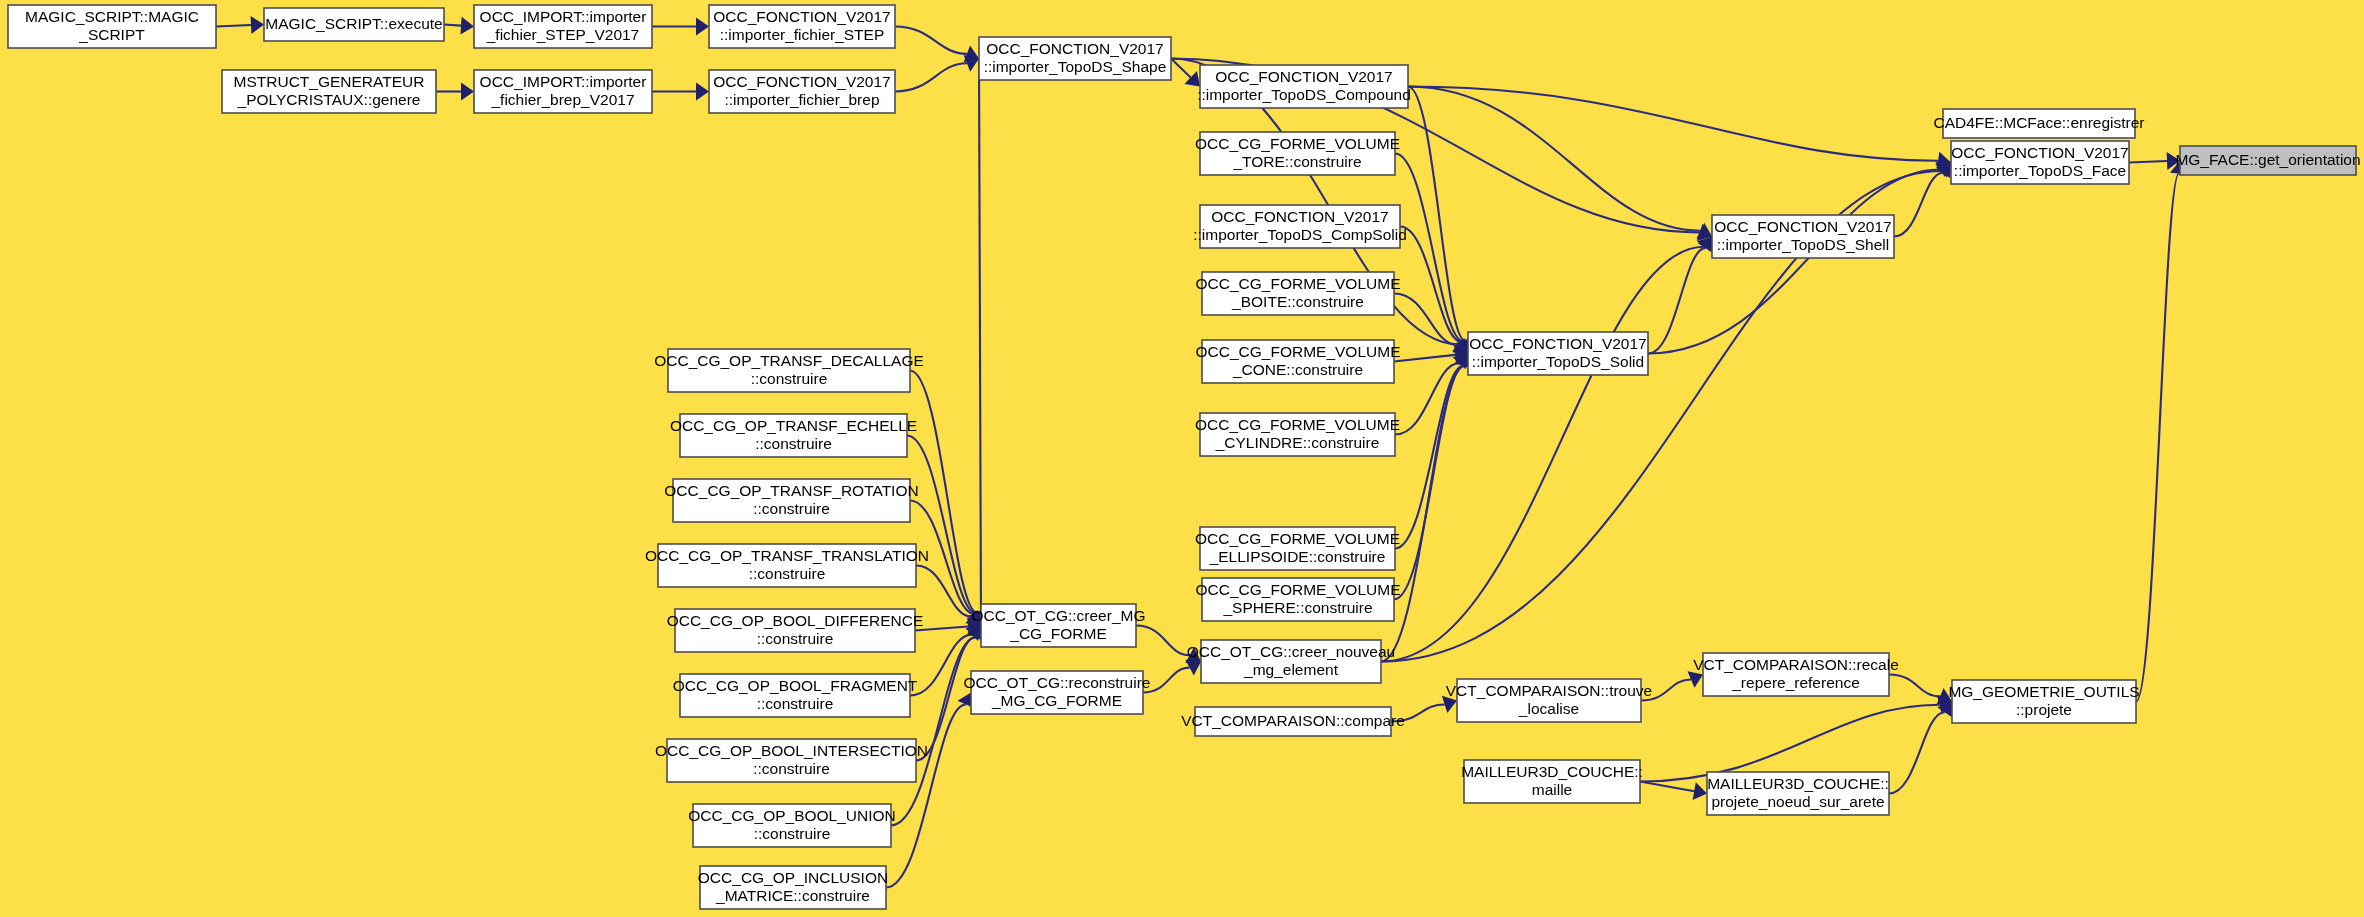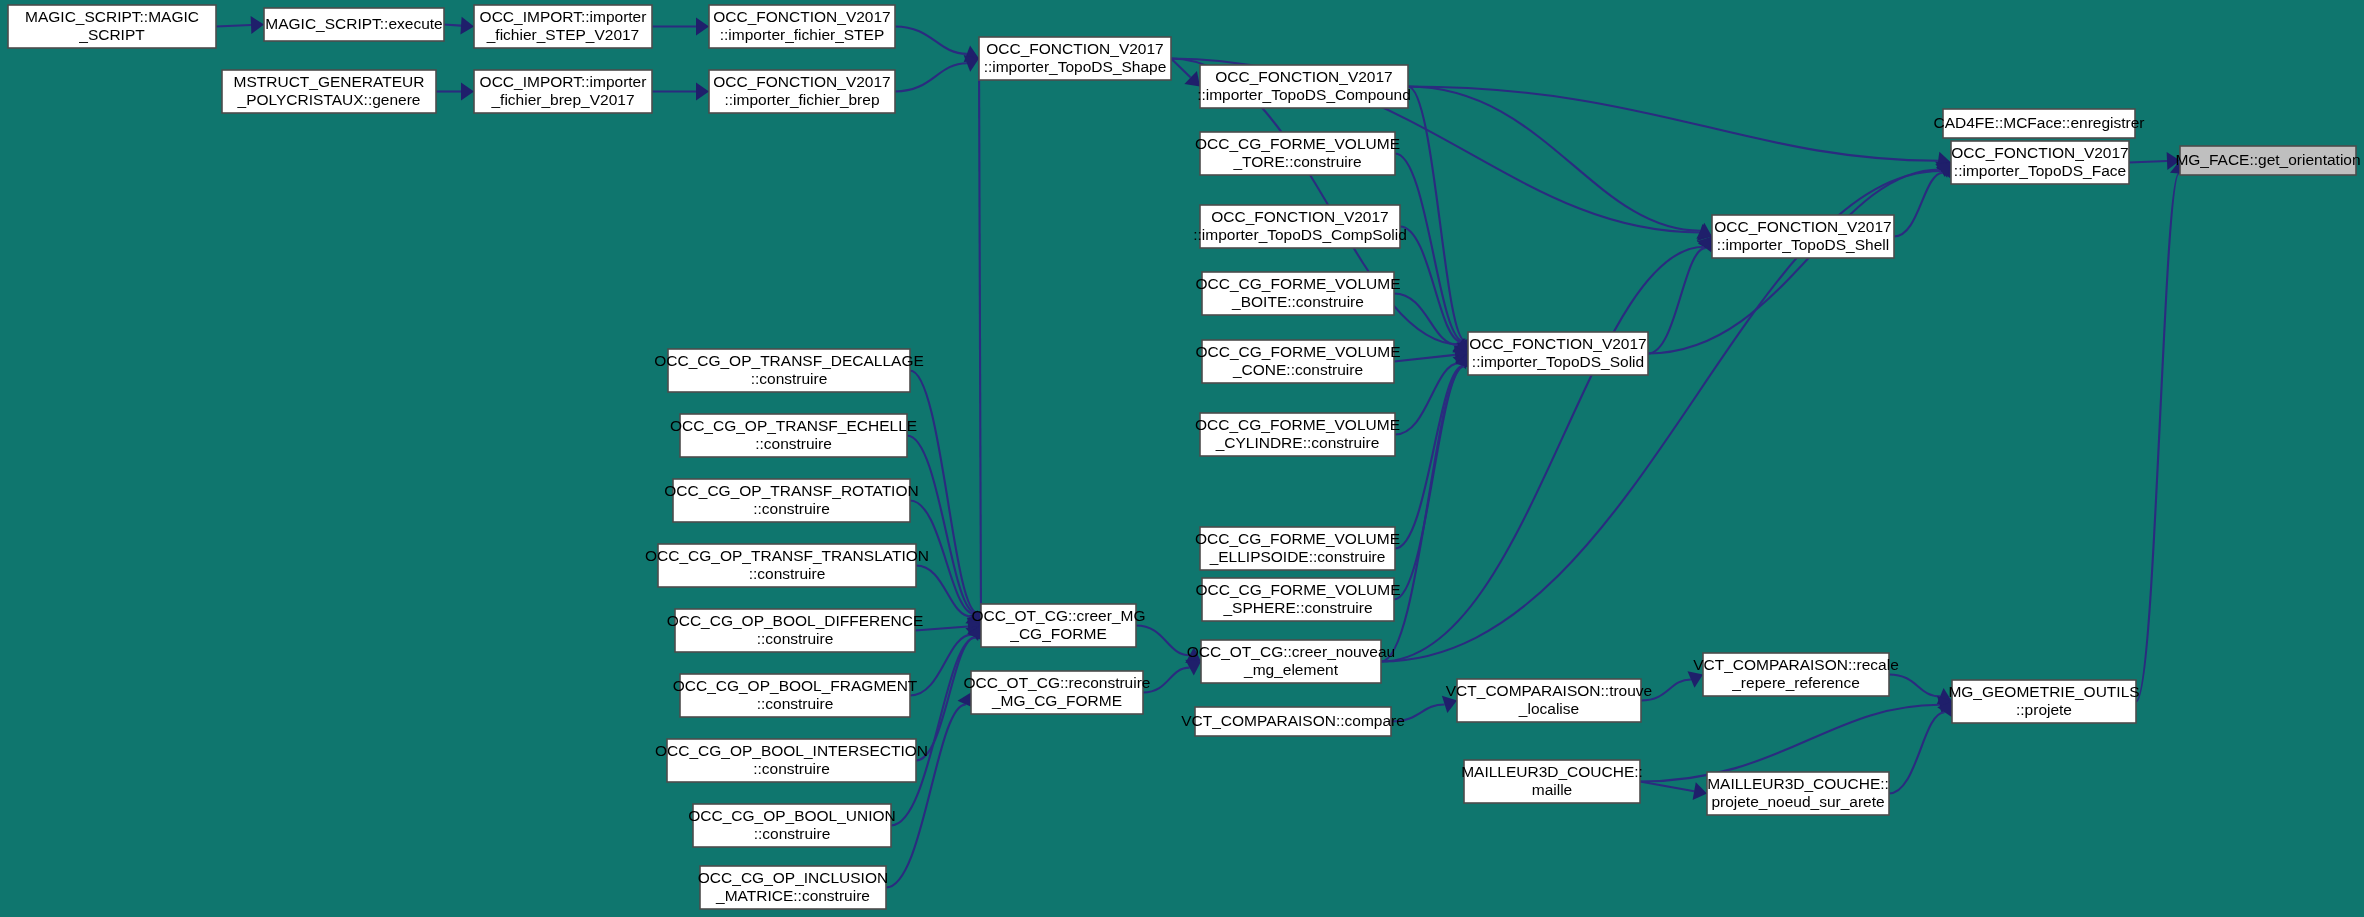--- a/index.html
+++ b/index.html
@@ -4,21 +4,21 @@
 <style>
   html, body {
     margin: 0;
     padding: 0;
     background: #ffffff;
   }
   #graph-root {
     position: relative;
     width: 2364px;
     height: 917px;
-    background: #0f766e;
+    background: #fde047;
     font-family: "Liberation Sans", sans-serif;
     overflow: hidden;
   }
   svg#callgraph {
     display: block;
     width: 2364px;
     height: 917px;
   }
   .node-box {
     fill: #ffffff;

